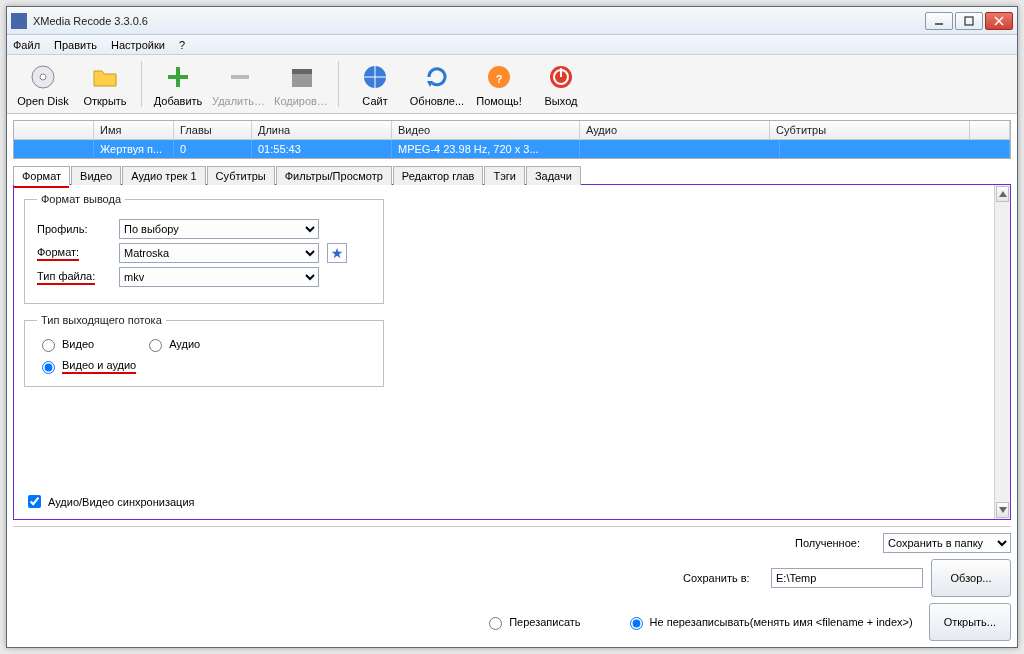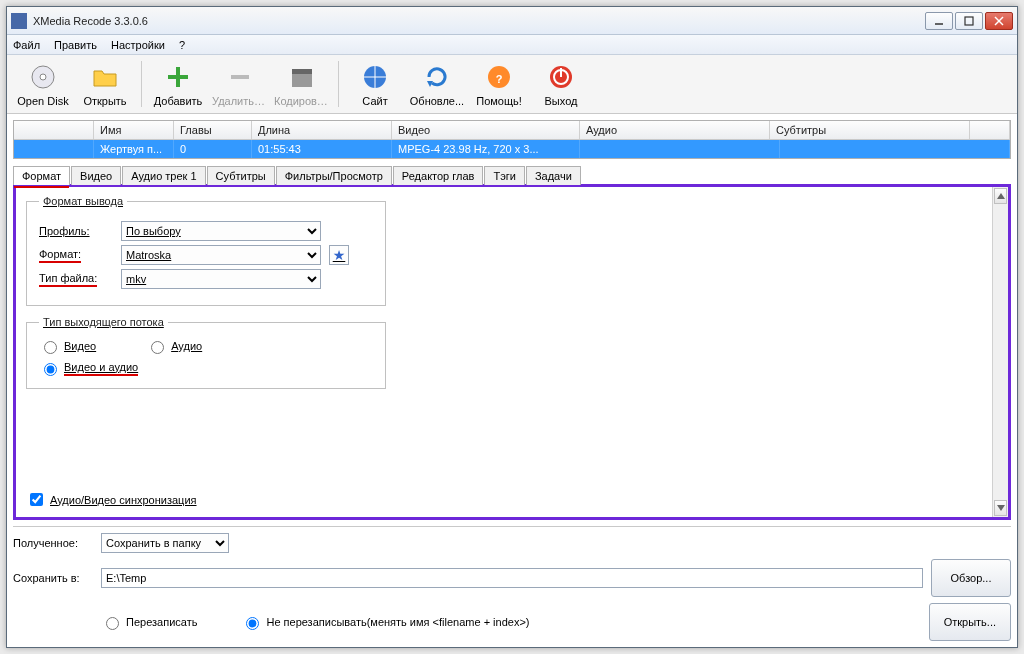--- a/index.html
+++ b/index.html
@@ -24,37 +24,37 @@
   .grid { border: 1px solid #b0b0b0; background: #fff; }
   .grid .head { display: flex; background: linear-gradient(#fdfdfd,#eceef1); border-bottom: 1px solid #c9c9c9; }
   .grid .head div { padding: 3px 6px; border-right: 1px solid #d0d0d0; color: #222; }
   .grid .row { display: flex; color: #fff; background: #3399ff; }
   .grid .row div { padding: 3px 6px; border-right: 1px solid rgba(255,255,255,.15); white-space: nowrap; overflow: hidden; text-overflow: ellipsis; }
   .col0{width:80px}.col1{width:80px}.col2{width:78px}.col3{width:140px}.col4{width:188px}.col5{width:190px}.col6{width:200px}.col7{flex:1}
   .tabrow { display: flex; align-items: flex-end; }
   .tab { padding: 3px 8px; border: 1px solid #b0b0b0; border-bottom: none; background: #f0f0f0; margin-right: 1px; position: relative; top: 1px; }
   .tab.active { background: #fff; }
   .tab.active::after { content: ""; position: absolute; left: 0; right: 0; bottom: -3px; height: 2px; background: #d80000; }
-  .tabpanel { flex: 1; border: 3px solid #6d28d9; display: flex; text-decoration: underline; }
+  .tabpanel { flex: 1; border: 1px solid #6d28d9; display: flex; }
   .panelbody { flex: 1; padding: 8px 10px; display: flex; flex-direction: column; gap: 10px; }
   .scrollbar { width: 16px; background: #f0f0f0; border-left: 1px solid #d0d0d0; display: flex; flex-direction: column; }
   .sbbtn { height: 16px; background: linear-gradient(#fdfdfd,#e5e5e5); border: 1px solid #c0c0c0; margin: 1px; display: flex; align-items: center; justify-content: center; }
   fieldset { border: 1px solid #c0c0c0; padding: 10px 12px 12px; margin: 0; }
   legend { padding: 0 4px; color: #222; }
   .formrow { display: flex; align-items: center; gap: 8px; margin: 4px 0; }
   .formrow label { width: 74px; text-align: left; }
   .underline-red { border-bottom: 2px solid #d80000; padding-bottom: 1px; display: inline-block; }
   select { width: 200px; height: 20px; background: #fdfdfd; border: 1px solid #9aa7b8; }
   .star { width: 20px; height: 20px; border: 1px solid #9aa7b8; background: #fdfdfd; display: flex; align-items: center; justify-content: center; color: #3366cc; font-size: 14px; }
   .radios { display: flex; gap: 50px; margin-bottom: 6px; }
   .radioitem { display: flex; align-items: center; gap: 4px; }
   .radioitem input { width: 13px; height: 13px; }
   .chk { display: flex; align-items: center; gap: 4px; }
   .chk input { width: 13px; height: 13px; }
-  .bottom { border-top: 1px solid #c9c9c9; padding-top: 6px; display: flex; flex-direction: column; gap: 6px; }
+  .bottom { border-top: 1px solid #c9c9c9; padding-top: 6px; display: flex; flex-direction: column; gap: 6px; align-items: flex-end; }
   .brow { display: flex; align-items: center; gap: 8px; }
   .brow .lab { width: 80px; }
   .textin { flex: 1; height: 20px; border: 1px solid #9aa7b8; padding: 2px 4px; background: #fff; }
   .btn { height: 38px; padding: 0 14px; border: 1px solid #9aa7b8; background: linear-gradient(#fdfdfd,#e5e9ef); border-radius: 3px; min-width: 80px; text-align: center; }
 </style>
 </head>
 <body>
 
 <div class="window">
 

